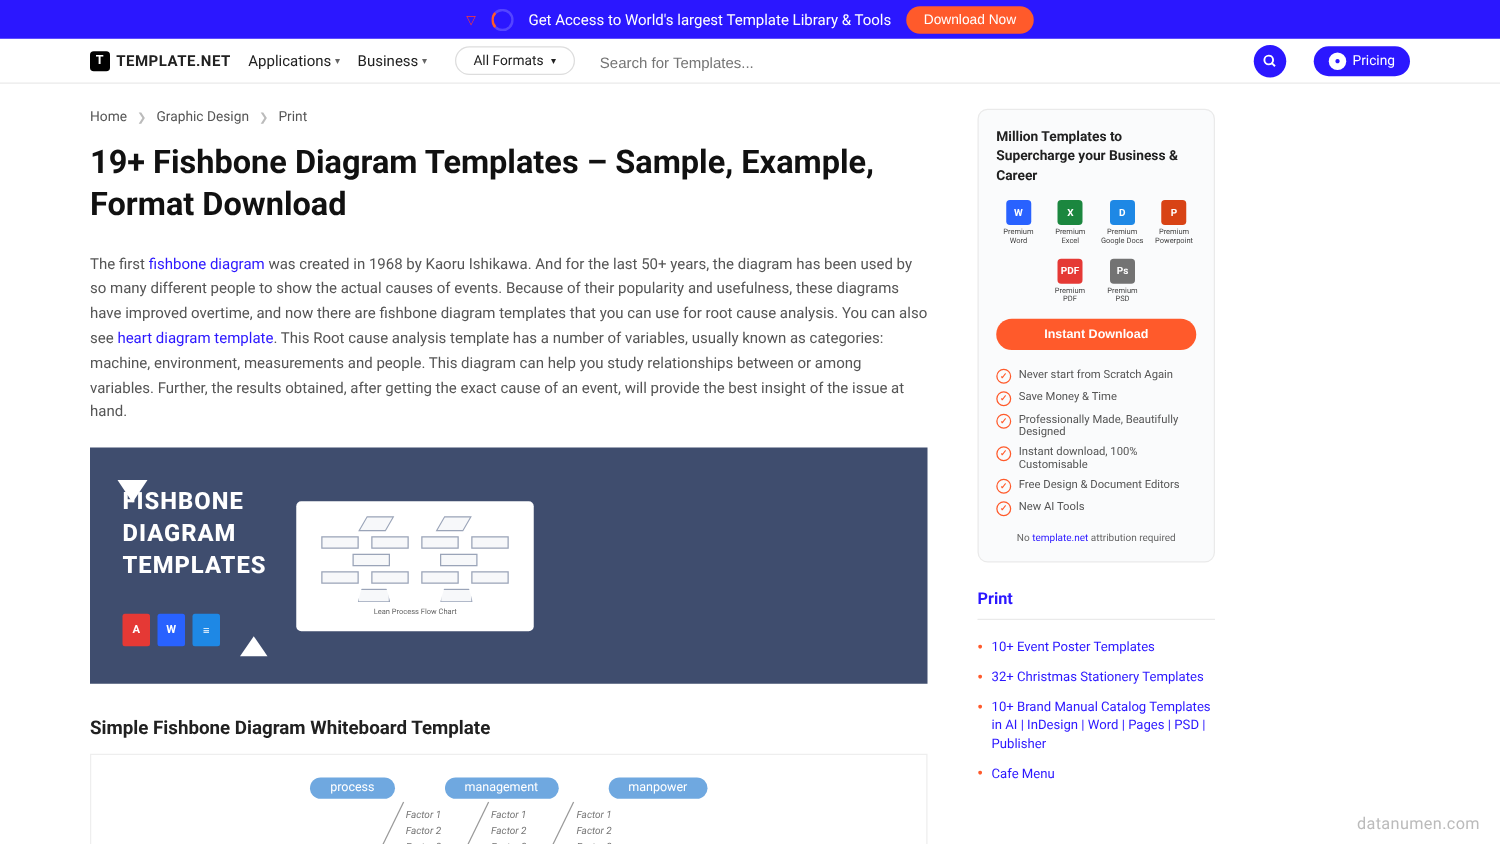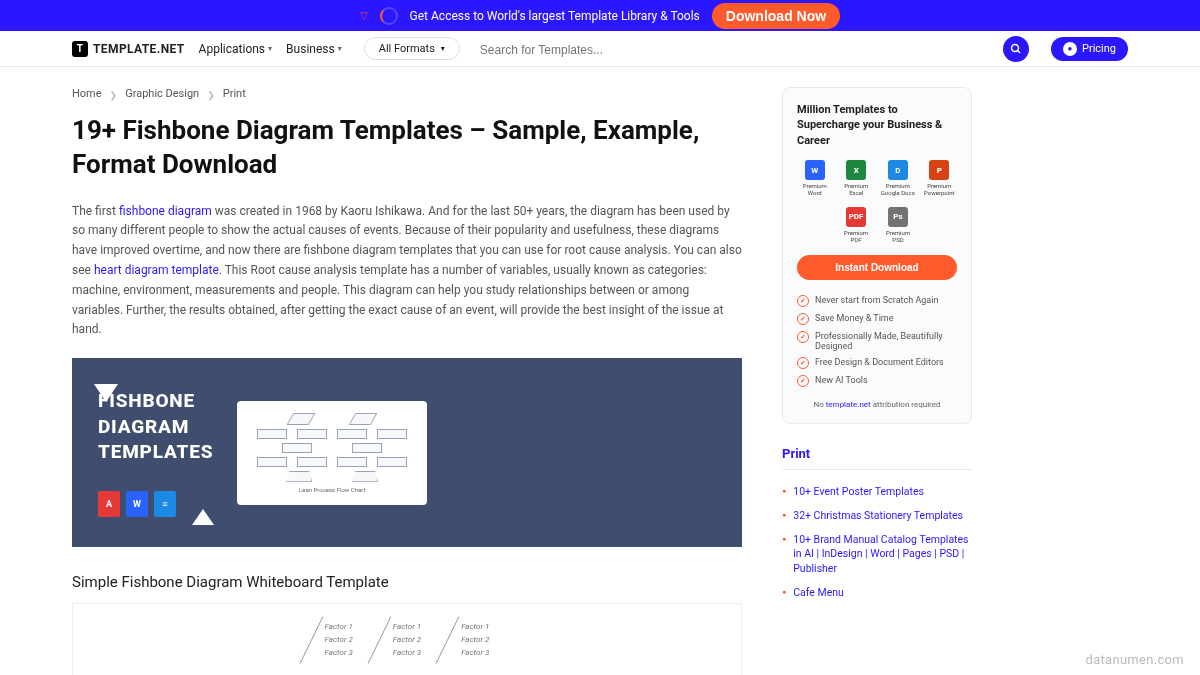--- a/index.html
+++ b/index.html
@@ -1,20 +1,20 @@
 <!DOCTYPE html>
 <html><head>
 <meta charset="utf-8">
 <style>
 *{margin:0;padding:0;box-sizing:border-box}
 body{font-family:-apple-system,BlinkMacSystemFont,"Segoe UI",Roboto,sans-serif;background:#fff;color:#212121;width:1200px}
 .top-banner{background:#2b17ff;height:31px;display:flex;align-items:center;justify-content:center;gap:12px;color:#fff;font-size:12px}
 .banner-arrow{color:#ff3b30;font-size:10px}
 .spinner{width:18px;height:18px;border:2px solid rgba(255,255,255,0.2);border-left-color:#ff5a2b;border-radius:50%}
-.dl-btn{background:#ff5a2b;color:#fff;padding:5px 14px;border-radius:14px;font-size:14px;font-weight:700;border:none}
+.dl-btn{background:#ff5a2b;color:#fff;padding:5px 14px;border-radius:14px;font-size:11px;font-weight:400;border:none}
 .header{height:36px;display:flex;align-items:center;padding:0 72px;border-bottom:1px solid #eaeaea;gap:14px}
 .logo{display:flex;align-items:center;gap:5px;font-weight:700;font-size:12px;letter-spacing:.4px}
 .logo-icon{width:16px;height:16px;background:#000;color:#fff;border-radius:3px;display:flex;align-items:center;justify-content:center;font-size:10px}
 .nav-item{font-size:12px;color:#212121;display:flex;align-items:center;gap:3px}
 .nav-item::after{content:'▾';font-size:8px;color:#666}
 .formats-pill{border:1px solid #ddd;border-radius:16px;padding:4px 14px;font-size:11px;display:flex;align-items:center;gap:6px;margin-left:8px}
 .formats-pill::after{content:'▾';font-size:8px}
 .search{flex:1;margin-left:6px}
 .search input{width:100%;border:none;font-size:12px;color:#888;outline:none}
 .circle-btn{width:26px;height:26px;border-radius:50%;display:flex;align-items:center;justify-content:center;color:#fff;font-size:11px}
@@ -37,21 +37,21 @@
 .hi{width:22px;height:26px;border-radius:2px;display:flex;align-items:center;justify-content:center;color:#fff;font-size:9px;font-weight:700}
 .hi-pdf{background:#e53935}
 .hi-word{background:#2962ff}
 .hi-doc{background:#1e88e5}
 .hero-card{background:#fff;border-radius:4px;padding:12px 14px;width:190px}
 .hc-row{display:flex;gap:10px;justify-content:center;margin-bottom:4px}
 .hc-box{border:1px solid #9aa4b8;width:30px;height:10px;background:#f7f8fa}
 .hc-dia{width:22px;height:12px;border:1px solid #9aa4b8;transform:skewX(-30deg);background:#f7f8fa}
 .hc-trap{width:26px;height:11px;border:1px solid #9aa4b8;background:#f7f8fa;clip-path:polygon(12% 0,88% 0,100% 100%,0 100%)}
 .hc-label{text-align:center;font-size:6px;color:#666;margin-top:4px}
-h2{font-size:15px;font-weight:400;margin-top:26px;margin-bottom:12px}
+h2{font-size:15px;font-weight:700;margin-top:26px;margin-bottom:12px}
 .whiteboard{border:1px solid #eee;padding:18px 10px 0;min-height:100px;position:relative;overflow:hidden}
 .wb-cat{display:flex;gap:40px;justify-content:center;margin-bottom:8px}
 .wb-pill{background:#6fa8e0;color:#fff;font-size:10px;padding:3px 16px;border-radius:10px}
 .wb-factors{display:flex;gap:40px;justify-content:center}
 .wb-col{display:flex;flex-direction:column;gap:4px;font-size:8px;color:#777;font-style:italic;position:relative}
 .wb-col::before{content:'';position:absolute;top:-8px;left:-14px;width:1px;height:52px;background:#999;transform:rotate(26deg)}
 .sidebar{width:190px;flex-shrink:0}
 .promo{border:1px solid #eaeaea;border-radius:8px;padding:14px;background:#fafbfc}
 .promo-title{font-size:11px;font-weight:700;line-height:1.4;margin-bottom:12px}
 .app-grid{display:grid;grid-template-columns:repeat(4,1fr);gap:6px;margin-bottom:10px}
@@ -160,20 +160,25 @@
             <div class="hc-trap"></div>
             <div style="width:20px"></div>
             <div class="hc-trap"></div>
           </div>
         <div class="hc-label">Lean Process Flow Chart</div>
       </div>
     </div>
 
     <h2>Simple Fishbone Diagram Whiteboard Template</h2>
     <div class="whiteboard">
+      <div class="wb-cat">
+        <span class="wb-pill">process</span>
+        <span class="wb-pill">management</span>
+        <span class="wb-pill">manpower</span>
+      </div>
       <div class="wb-factors">
         <div class="wb-col">
             <span>Factor 1</span>
             <span>Factor 2</span>
             <span>Factor 3</span>
           </div>
         <div class="wb-col">
             <span>Factor 1</span>
             <span>Factor 2</span>
             <span>Factor 3</span>
@@ -216,20 +221,21 @@
           <div class="app">
             <div class="app-icon" style="background:#737373">Ps</div>
             <div class="app-label">Premium PSD</div>
           </div>
         </div>
       <button class="inst-btn">Instant Download</button>
       <ul class="feat-list" id="feats">
           <li>Never start from Scratch Again</li>
           <li>Save Money &amp; Time</li>
           <li>Professionally Made, Beautifully Designed</li>
+          <li>Instant download, 100% Customisable</li>
           <li>Free Design &amp; Document Editors</li>
           <li>New AI Tools</li>
         </ul>
       <div class="attr">
         <span>No </span><a>template.net</a><span> attribution required</span>
       </div>
     </div>
     <div class="side-head">Print</div>
     <ul class="side-links" id="slinks">
         <li>

